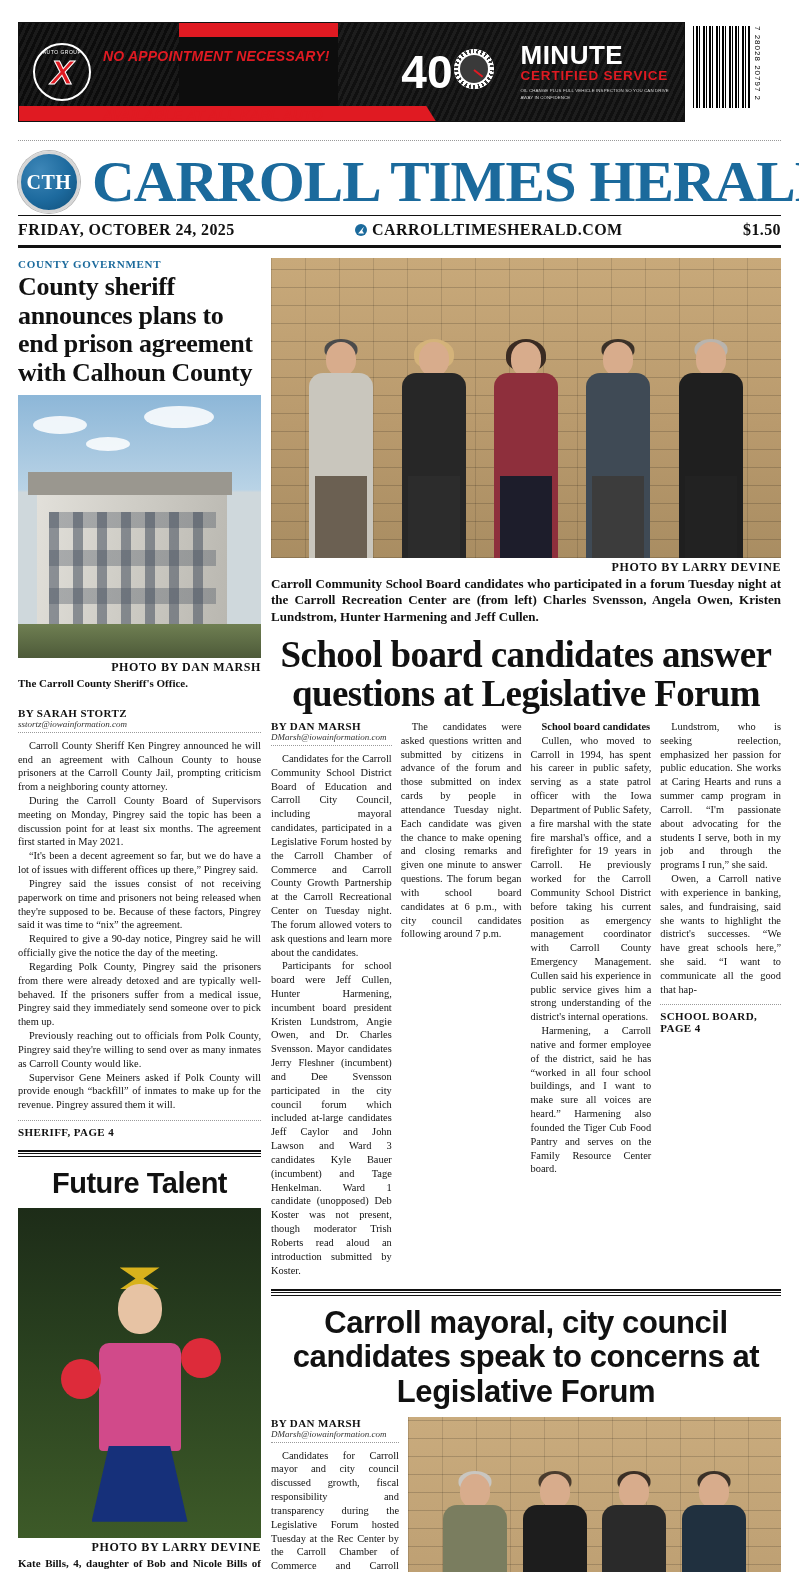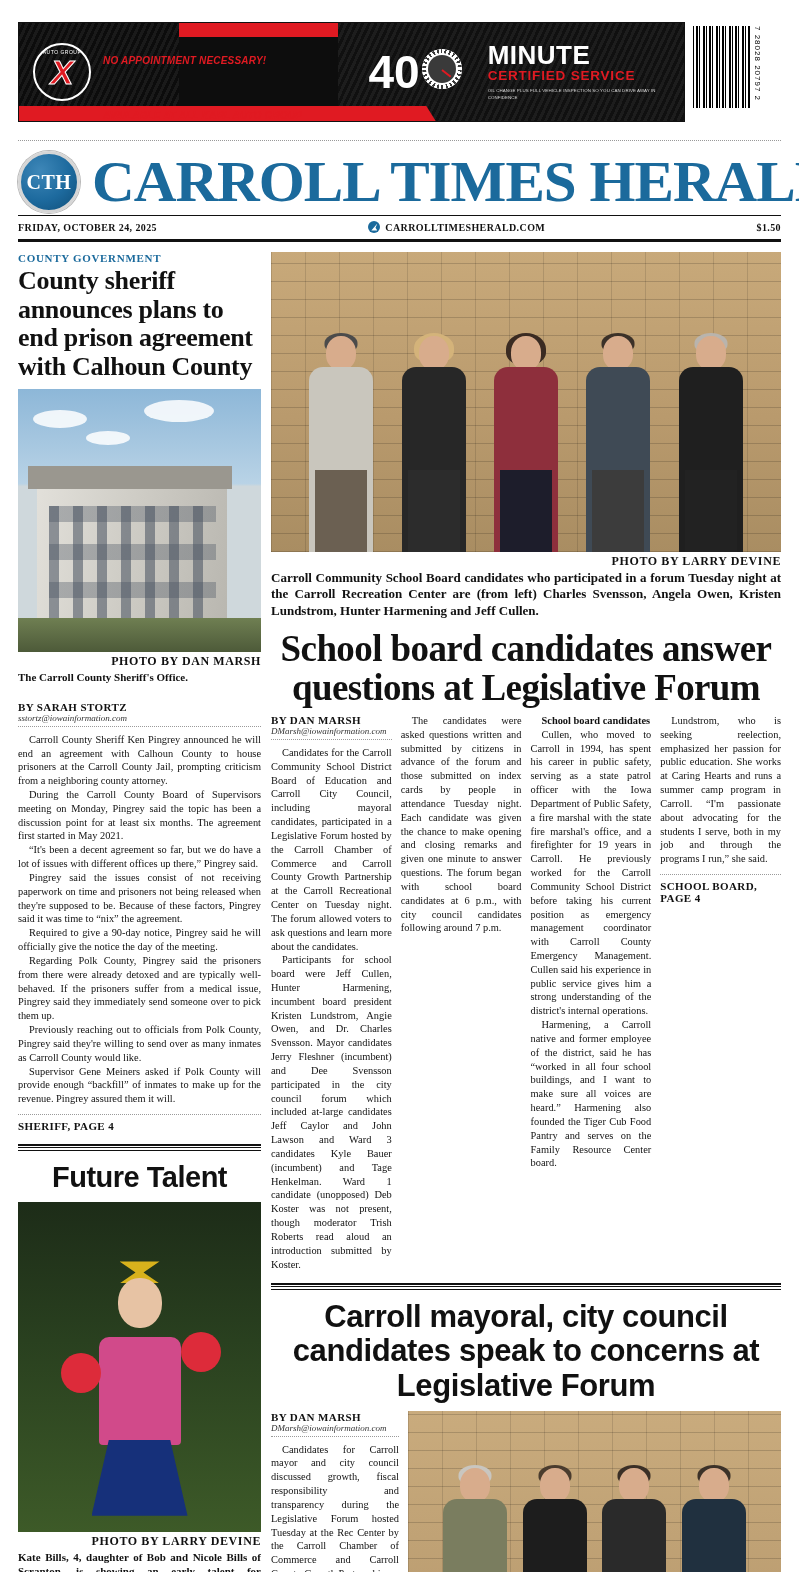--- a/index.html
+++ b/index.html
@@ -109,21 +109,21 @@
     white-space: nowrap;
   }
   .ad-logo .ring-top { top: 4px; left: 50%; transform: translateX(-50%); }
   .ad-logo .ring-bot { bottom: 4px; left: 50%; transform: translateX(-50%); }
 
   .ad-noappt {
     font-family: "Liberation Sans", sans-serif;
     font-style: italic;
     font-weight: bold;
     color: #e01a22;
-    font-size: 10px;
+    font-size: 14px;
     line-height: 1.08;
     letter-spacing: .2px;
     margin-top: 44px;
   }
   .ad-forty {
     font-family: "Liberation Sans", sans-serif;
     font-weight: bold;
     font-size: 46px;
     color: #fff;
     line-height: 1;
@@ -252,21 +252,21 @@
     transform-origin: left center;
   }
   .dateline {
     display: flex;
     align-items: center;
     justify-content: space-between;
     border-top: 1px solid #111;
     border-bottom: 3px solid #111;
     padding: 5px 0 6px 0;
     font-family: "Liberation Serif", serif;
-    font-size: 10px;
+    font-size: 16px;
     font-weight: bold;
     letter-spacing: .4px;
   }
   .dateline-mid {
     display: flex; align-items: center; gap: 5px;
   }
   .globe-ico {
     width: 12px; height: 12px;
     border-radius: 50%;
     background: #1b6a9c;
@@ -711,20 +711,21 @@
         <div class="bf-col">
           <div class="body-text">
             <span class="subhead-inline">School board candidates</span>
             <p>Cullen, who moved to Carroll in 1994, has spent his career in public safety, serving as a state patrol officer with the Iowa Department of Public Safety, a fire marshal with the state fire marshal's office, and a firefighter for 19 years in Carroll. He previously worked for the Carroll Community School District before taking his current position as emergency management coordinator with Carroll County Emergency Management. Cullen said his experience in public service gives him a strong understanding of the district's internal operations.</p>
             <p>Harmening, a Carroll native and former employee of the district, said he has “worked in all four school buildings, and I want to make sure all voices are heard.” Harmening also founded the Tiger Cub Food Pantry and serves on the Family Resource Center board.</p>
           </div>
         </div>
         <div class="bf-col">
           <div class="body-text">
             <p>Lundstrom, who is seeking reelection, emphasized her passion for public education. She works at Caring Hearts and runs a summer camp program in Carroll. “I'm passionate about advocating for the students I serve, both in my job and through the programs I run,” she said.</p>
+            <p>Owen, a Carroll native with experience in banking, sales, and fundraising, said she wants to highlight the district's successes. “We have great schools here,” she said. “I want to communicate all the good that hap-</p>
           </div>
           <div class="jump">SCHOOL BOARD, PAGE 4</div>
         </div>
       </div>
 
       <div class="triple-rule"></div>
       <div class="triple-rule2"></div>
 
       <div class="hed-main2">Carroll mayoral, city council candidates speak to concerns at Legislative Forum</div>
 

